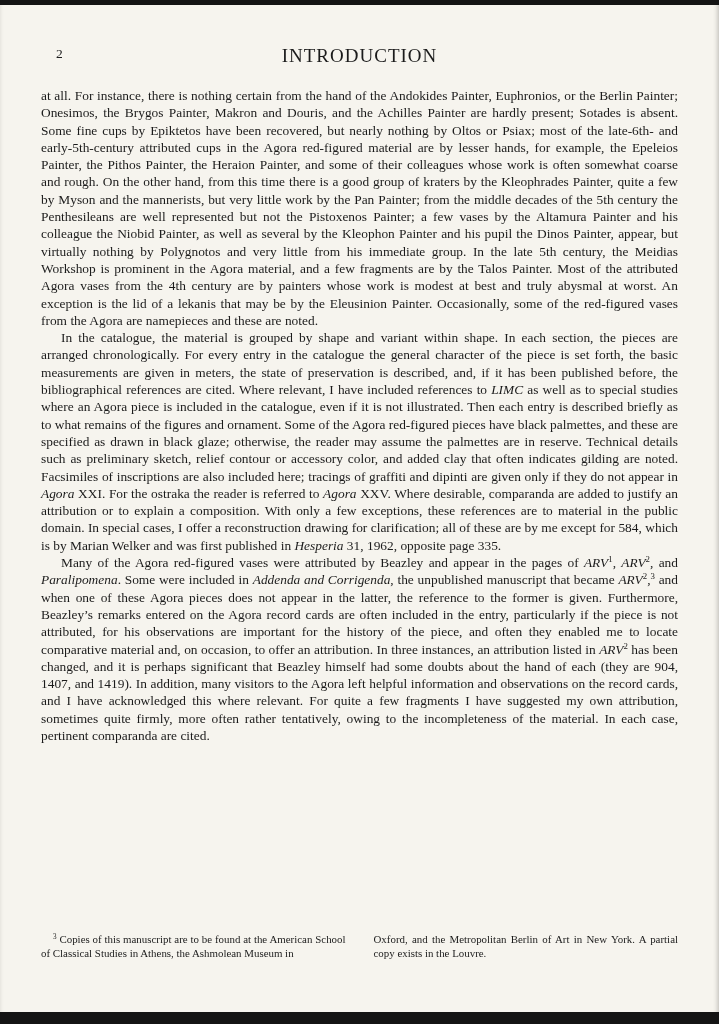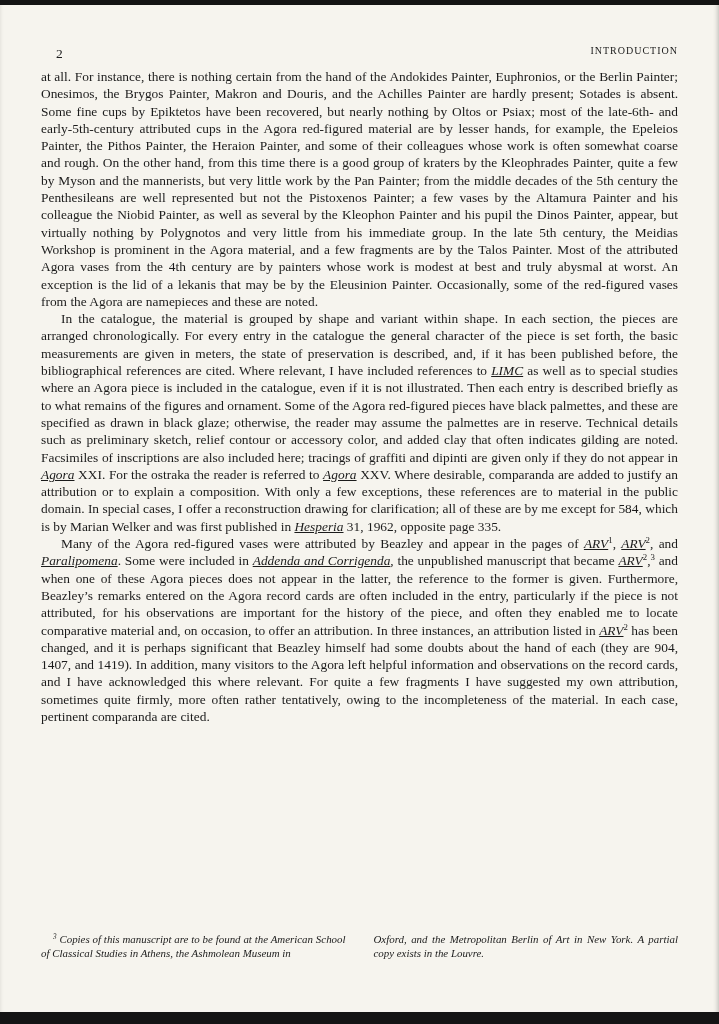--- a/index.html
+++ b/index.html
@@ -23,39 +23,38 @@
     background: #141414;
   }
   .header {
     position: absolute; top: 45px; left: 41px; right: 41px; height: 18px;
   }
   .page-num {
     position: absolute; left: 15px; top: 1px;
     font-size: 13.5px;
   }
   .running-head {
-    display: block; text-align: right;
-    font-size: 10px; letter-spacing: 1px;
+    display: block; text-align: center;
+    font-size: 19px; letter-spacing: 1px;
   }
   .body-text {
-    position: absolute; top: 68px; left: 41px; width: 637px;
+    position: absolute; top: 87px; left: 41px; width: 637px;
     font-size: 13.4px; line-height: 17.3px;
     text-align: justify;
   }
   .body-text p { margin: 0; }
   .body-text p.indent { text-indent: 20px; }
-  .i   { font-style: italic; text-decoration: underline; }
+  .i   { font-style: italic; }
   .b   { font-weight: normal; }
   .sup { font-size: 0.66em; vertical-align: 0.55em; line-height: 0; }
   .footnotes {
     position: absolute; top: 933px; left: 41px; width: 637px;
     display: flex; gap: 28px;
     font-size: 10.9px; line-height: 13.6px;
     text-align: justify;
-    font-style: italic;
   }
   .fn-col { flex: 1 1 0; }
   .fn-left { text-indent: 12px; }
   .fn-marker { font-size: 0.66em; vertical-align: 0.55em; line-height: 0; }
 </style>
 </head>
 <body>
 
 <div class="page">
 

